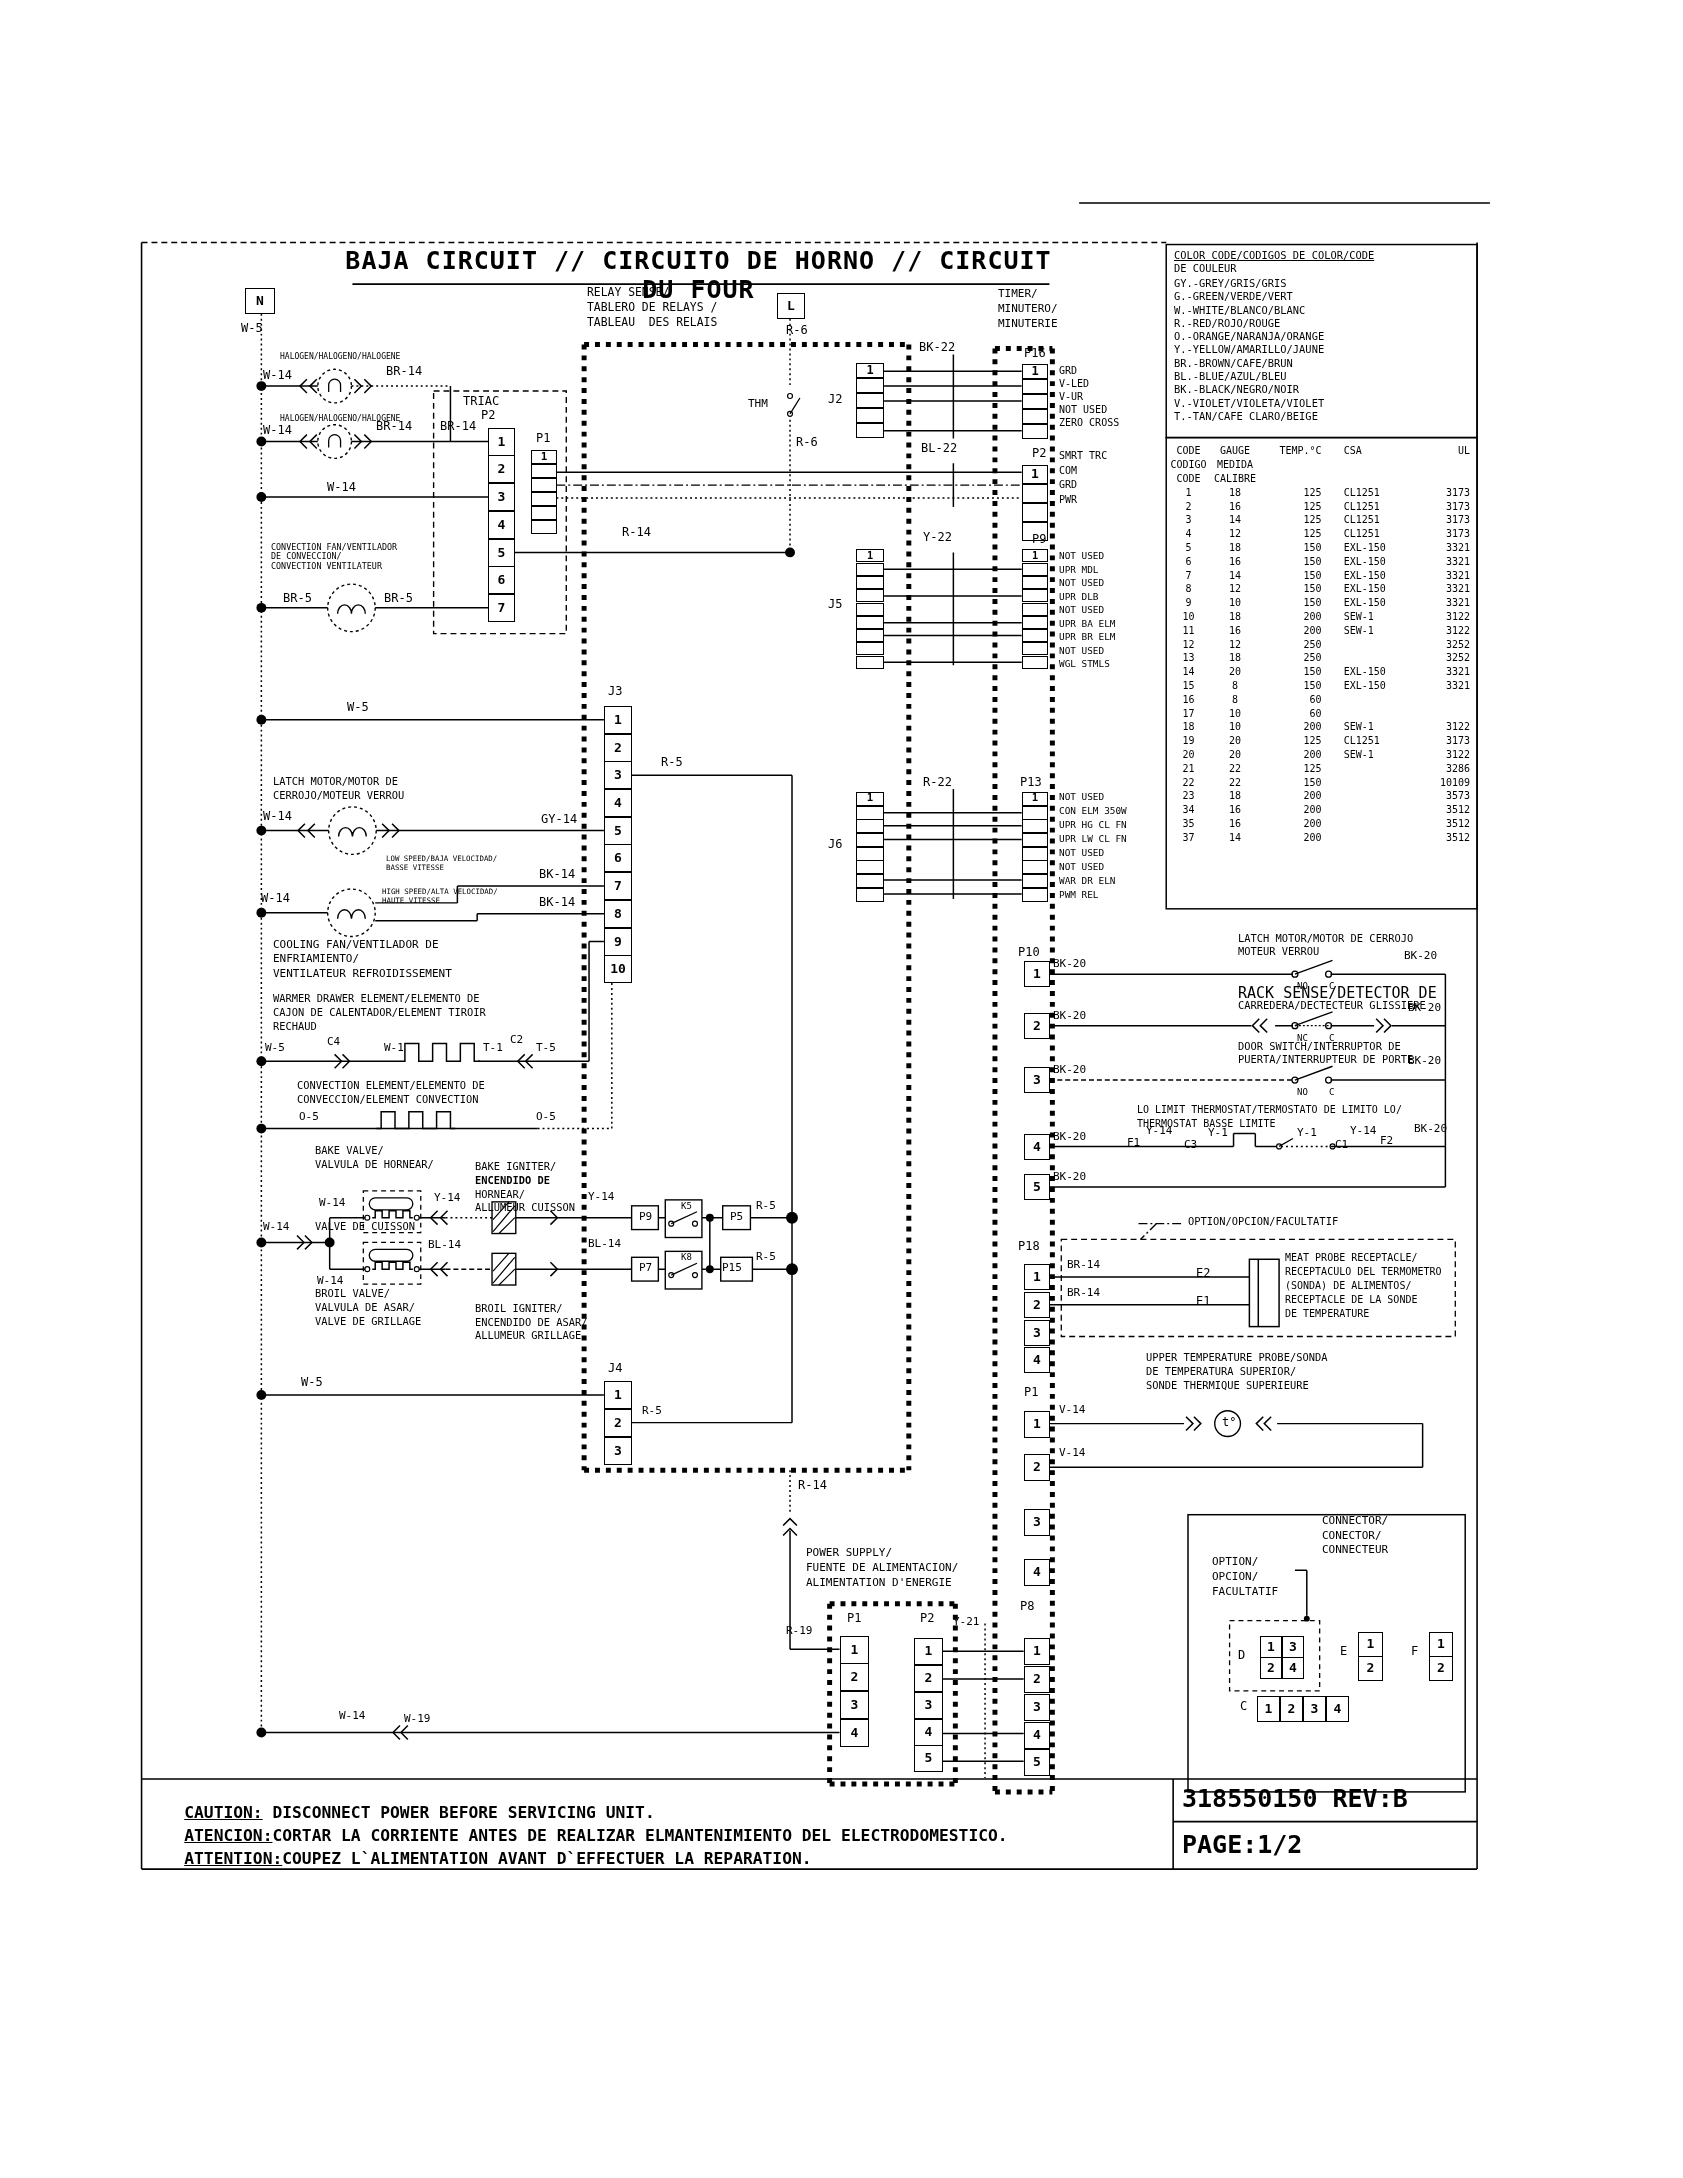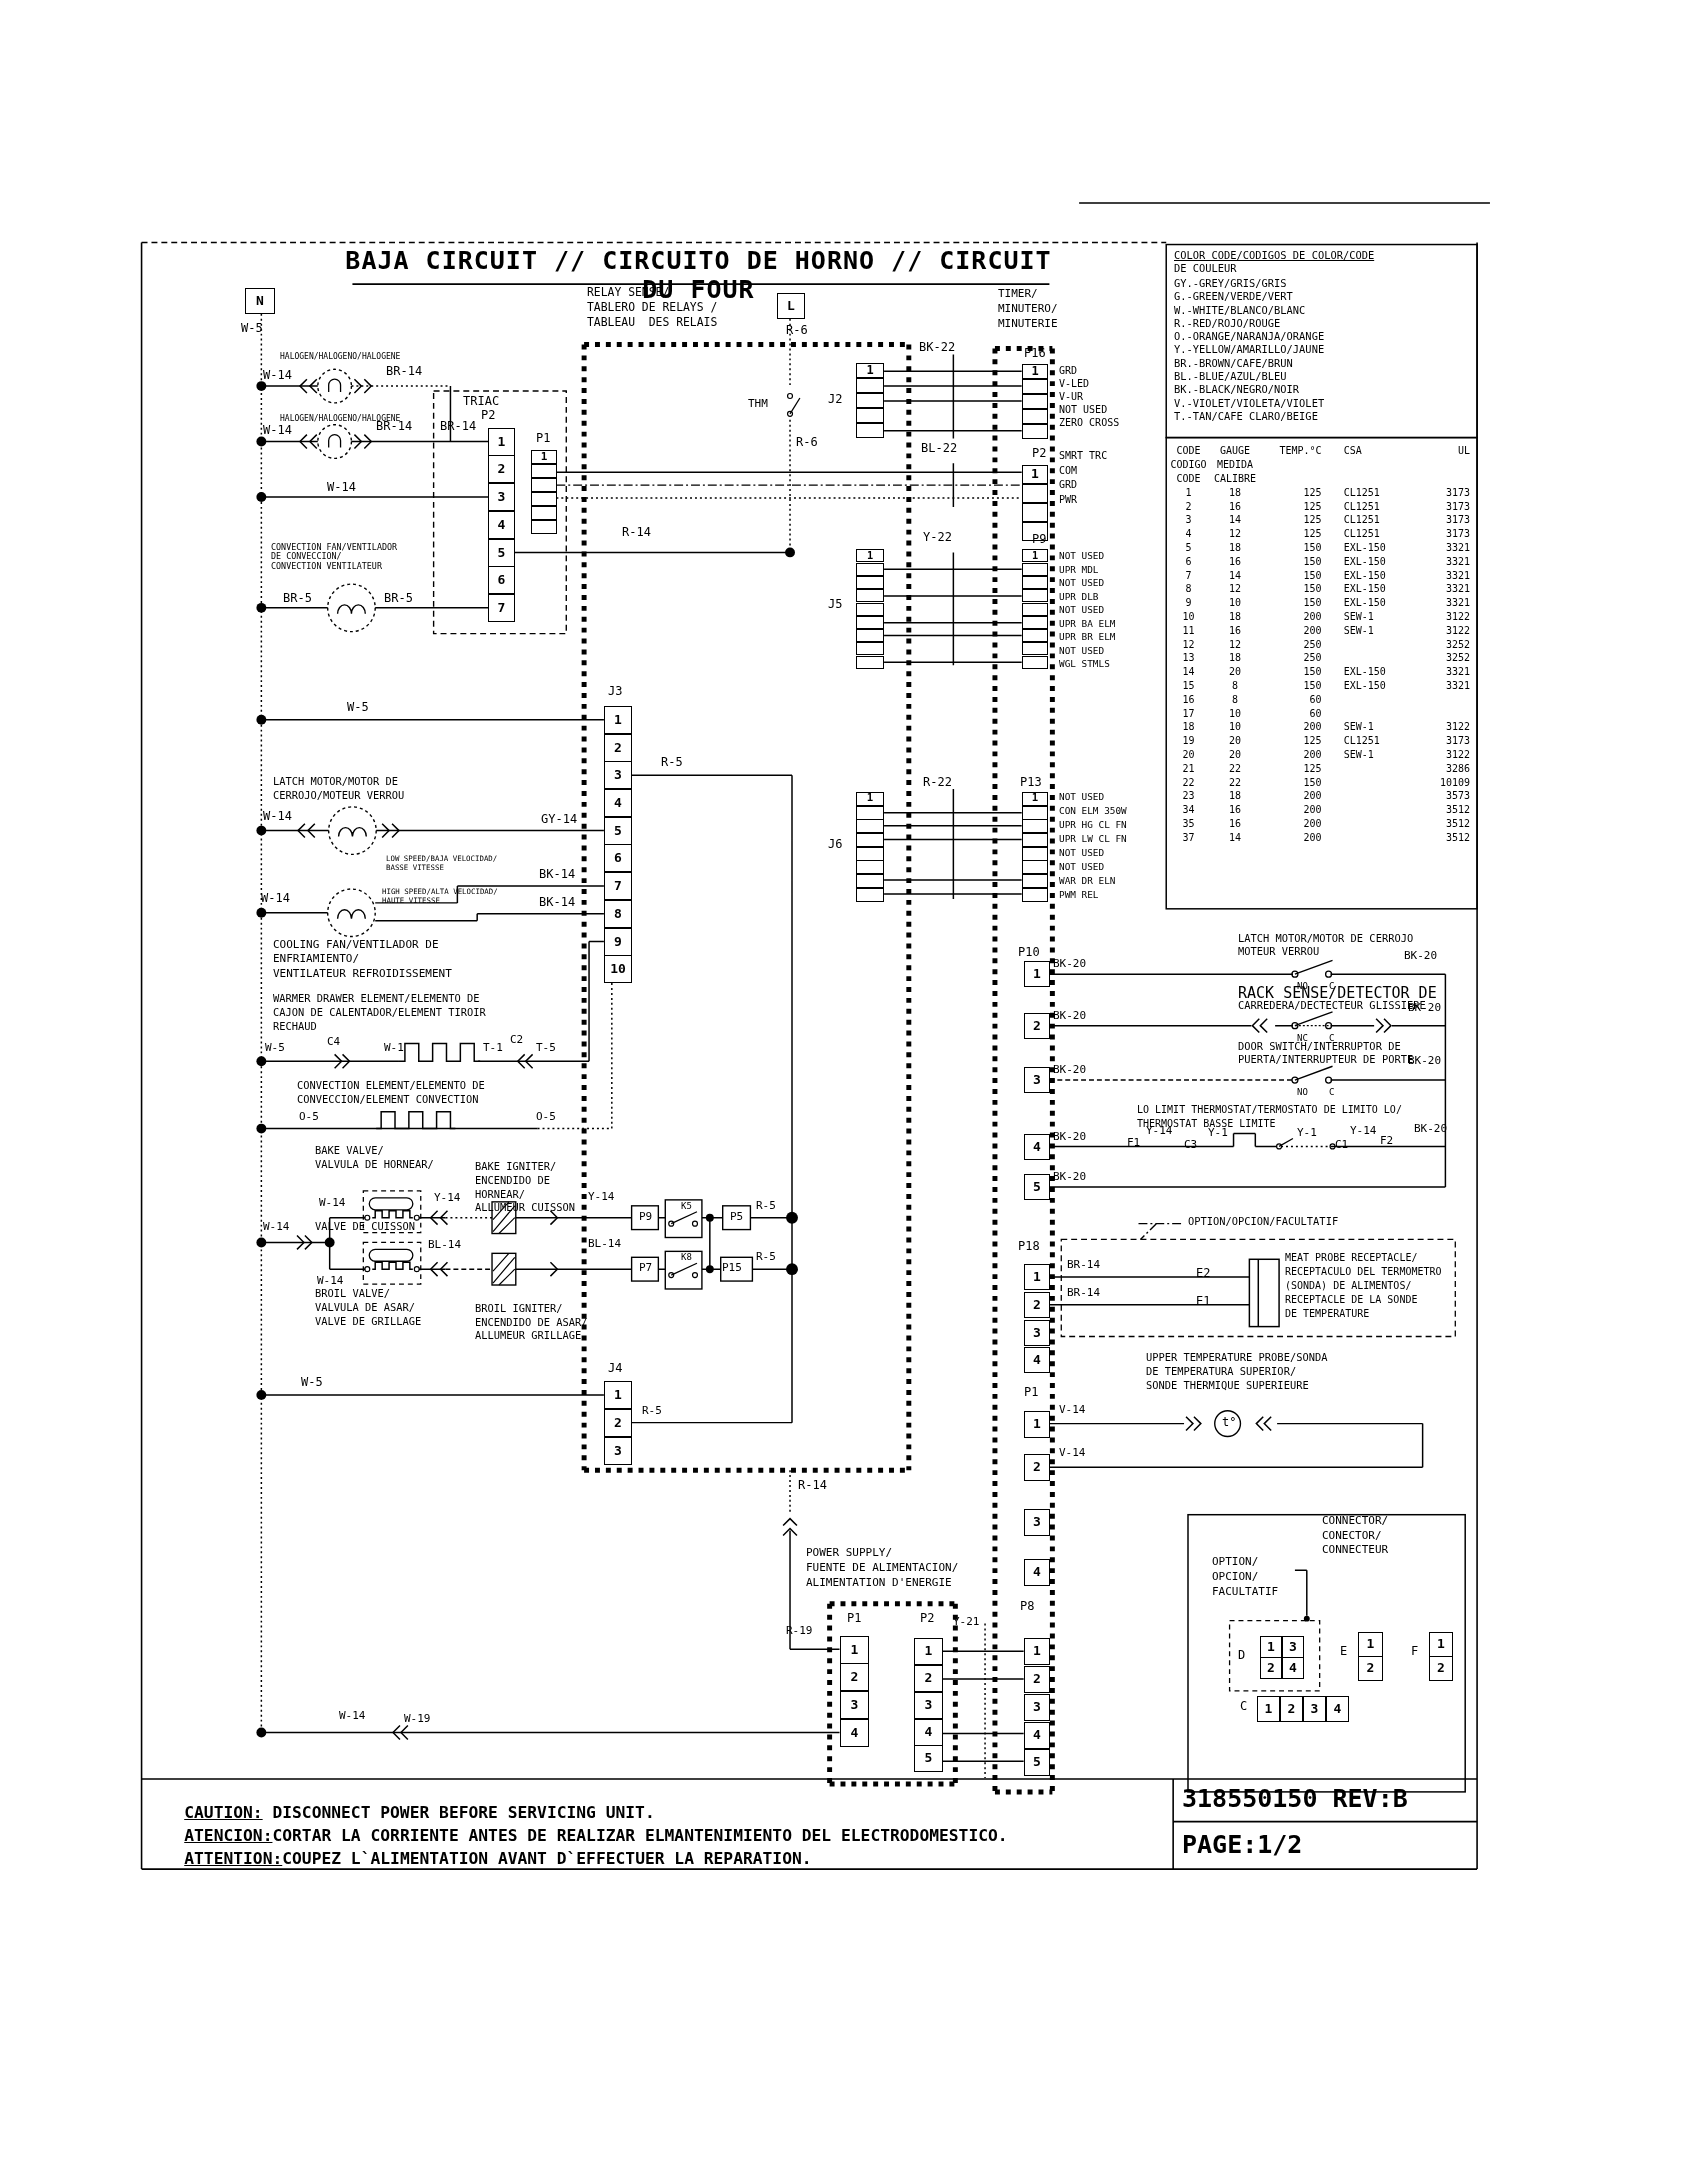--- a/index.html
+++ b/index.html
@@ -478,21 +478,21 @@
       <div class="lbl" style="left: 510px; top: 1034px; font-size: 11px;">C2</div>
       <div class="lbl" style="left: 536px; top: 1042px; font-size: 11px;">T-5</div>
       <div class="lbl" style="left: 297px; top: 1080px; font-size: 10.4px;">CONVECTION ELEMENT/ELEMENTO DE</div>
       <div class="lbl" style="left: 297px; top: 1094px; font-size: 10.4px;">CONVECCION/ELEMENT CONVECTION</div>
       <div class="lbl" style="left: 299px; top: 1111px; font-size: 11px;">O-5</div>
       <div class="lbl" style="left: 536px; top: 1111px; font-size: 11px;">O-5</div>
       <div class="lbl" style="left: 315px; top: 1145px; font-size: 10.4px;">BAKE VALVE/</div>
       <div class="lbl" style="left: 315px; top: 1159px; font-size: 10.4px;">VALVULA DE HORNEAR/</div>
       <div class="lbl" style="left: 315px; top: 1173px; font-size: 10.4px; margin-top: 48px;">VALVE DE CUISSON</div>
       <div class="lbl" style="left: 475px; top: 1161px; font-size: 10.4px;">BAKE IGNITER/</div>
-      <div class="lbl" style="left: 475px; top: 1175px; font-size: 10.4px;">ENCENDIDO DE</div>
+      <div class="lbl" style="left: 475px; top: 1175px; font-size: 10.4px; font-weight: bold;">ENCENDIDO DE</div>
       <div class="lbl" style="left: 475px; top: 1189px; font-size: 10.4px;">HORNEAR/</div>
       <div class="lbl" style="left: 475px; top: 1202px; font-size: 10.4px;">ALLUMEUR CUISSON</div>
       <div class="lbl" style="left: 319px; top: 1197px; font-size: 11px;">W-14</div>
       <div class="lbl" style="left: 434px; top: 1192px; font-size: 11px;">Y-14</div>
       <div class="lbl" style="left: 588px; top: 1191px; font-size: 11px;">Y-14</div>
       <div class="lbl" style="left: 263px; top: 1221px; font-size: 11px;">W-14</div>
       <div class="lbl" style="left: 428px; top: 1239px; font-size: 11px;">BL-14</div>
       <div class="lbl" style="left: 588px; top: 1238px; font-size: 11px;">BL-14</div>
       <div class="lbl" style="left: 317px; top: 1275px; font-size: 11px;">W-14</div>
       <div class="lbl" style="left: 315px; top: 1288px; font-size: 10.4px;">BROIL VALVE/</div>

